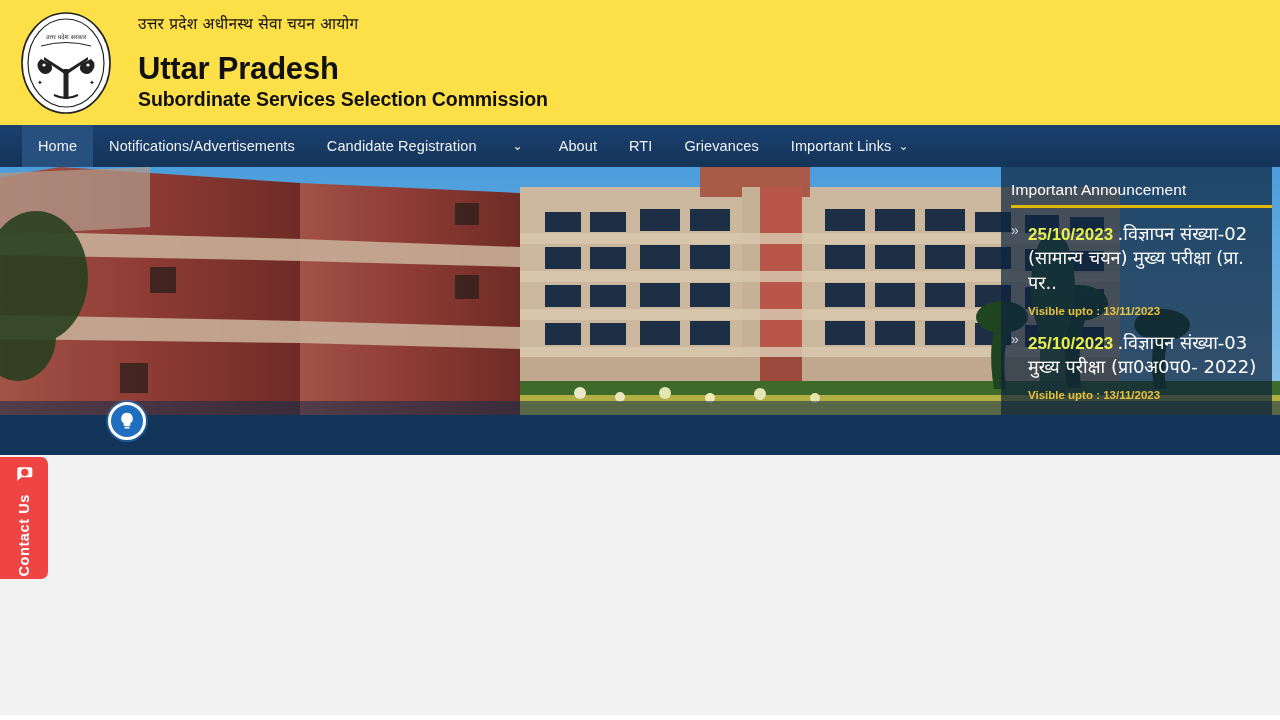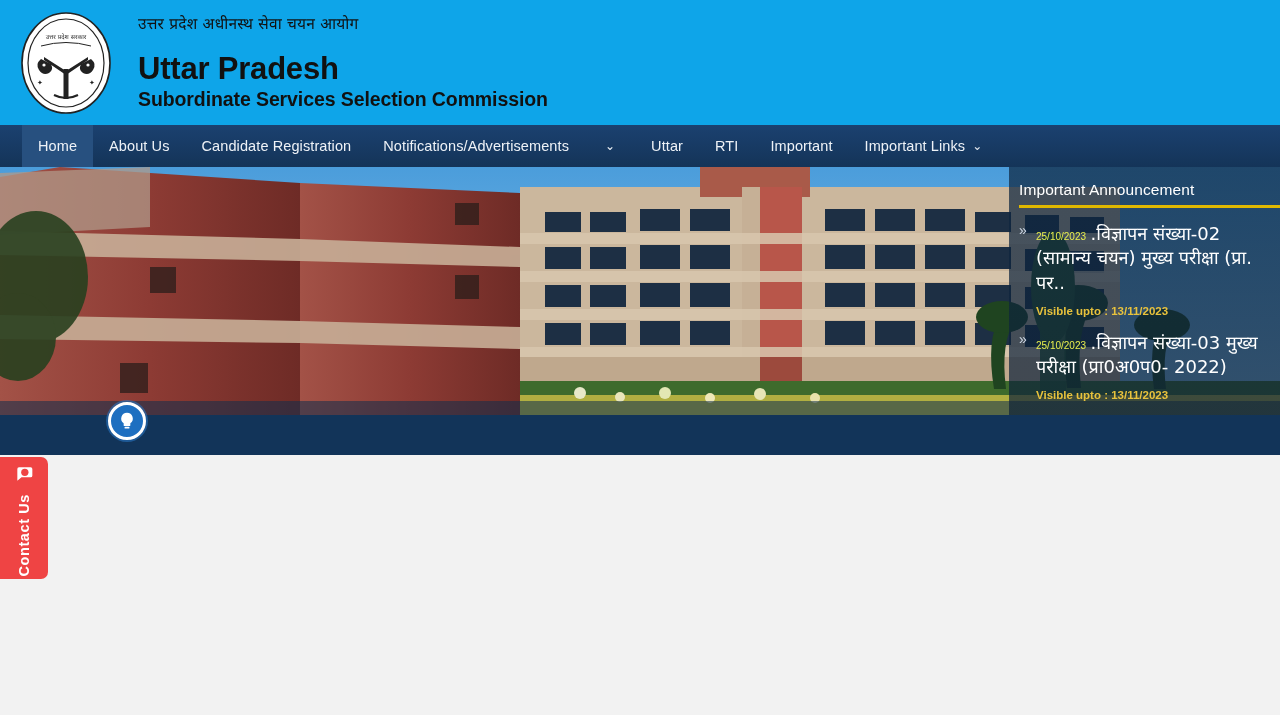--- a/index.html
+++ b/index.html
@@ -6,21 +6,21 @@
   html, body {
     width: 1280px; height: 720px;
     overflow: hidden;
     background: #ffffff;
     font-family: "Liberation Sans", "DejaVu Sans", sans-serif;
   }
 
   
   .header {
     height: 125px;
-    background: #0ea5e9;
+    background: #fde047;
     display: flex;
     align-items: center;
     padding-left: 14px;
     position: relative;
   }
   .emblem {
     width: 104px; height: 104px;
     flex: 0 0 104px;
     position: relative;
   }
@@ -92,21 +92,21 @@
     position: relative;
     height: 248px;
     overflow: hidden;
     background: #0c2744;
   }
   .hero-photo { position:absolute; inset:0; }
 
   
   .announce {
     position: absolute;
-    top: 0; right: 0;
+    top: 0; right: 8px;
     width: 271px;
     height: 248px;
     padding: 10px 0 0 10px;
     background: linear-gradient(180deg, rgba(14,38,64,.72), rgba(12,32,56,.70));
     color: #fff;
     overflow: hidden;
   }
   .announce-title {
     font-size: 15.5px;
     color: #ffffff;
@@ -119,22 +119,22 @@
     width: 100%;
     margin-bottom: 14px;
   }
   .ann-item { margin-bottom: 14px; position: relative; padding-left: 17px; }
   .ann-chev {
     position: absolute; left: 0; top: 1px;
     color: #cfd9e6; font-size: 14px; line-height: 1;
   }
   .ann-date {
     color: #e8ef4e;
-    font-weight: normal;
-    font-size: 10px;
+    font-weight: bold;
+    font-size: 17px;
   }
   .ann-text {
     color: #ffffff;
     font-size: 18px;
     font-family: "DejaVu Sans", sans-serif;
     line-height: 1.35;
   }
   .ann-visible {
     color: #e8c23c;
     font-size: 11.5px;
@@ -218,39 +218,36 @@
     <div class="hdr-en1">Uttar Pradesh</div>
     <div class="hdr-en2">Subordinate Services Selection Commission</div>
   </div>
 </div>
 
 <div class="nav">
   <div class="nav-item first active">
     <span>Home</span>
   </div>
   <div class="nav-item">
-    <span>About Us</span>
+    <span>Notifications/Advertisements</span>
   </div>
   <div class="nav-item">
     <span>Candidate Registration</span>
-  </div>
-  <div class="nav-item">
-    <span>Notifications/Advertisements</span>
   </div>
   <div class="nav-caret-only">
     <span>⌄</span>
   </div>
   <div class="nav-item">
-    <span>Uttar</span>
+    <span>About</span>
   </div>
   <div class="nav-item">
     <span>RTI</span>
   </div>
   <div class="nav-item">
-    <span>Important</span>
+    <span>Grievances</span>
   </div>
   <div class="nav-item">
     <span>Important Links</span>
     <span class="caret">⌄</span>
   </div>
 </div>
 
 <div class="hero">
   <div class="hero-photo">
     <svg width="1280" height="248" viewBox="0 0 1280 248" preserveAspectRatio="none" xmlns="http://www.w3.org/2000/svg">

